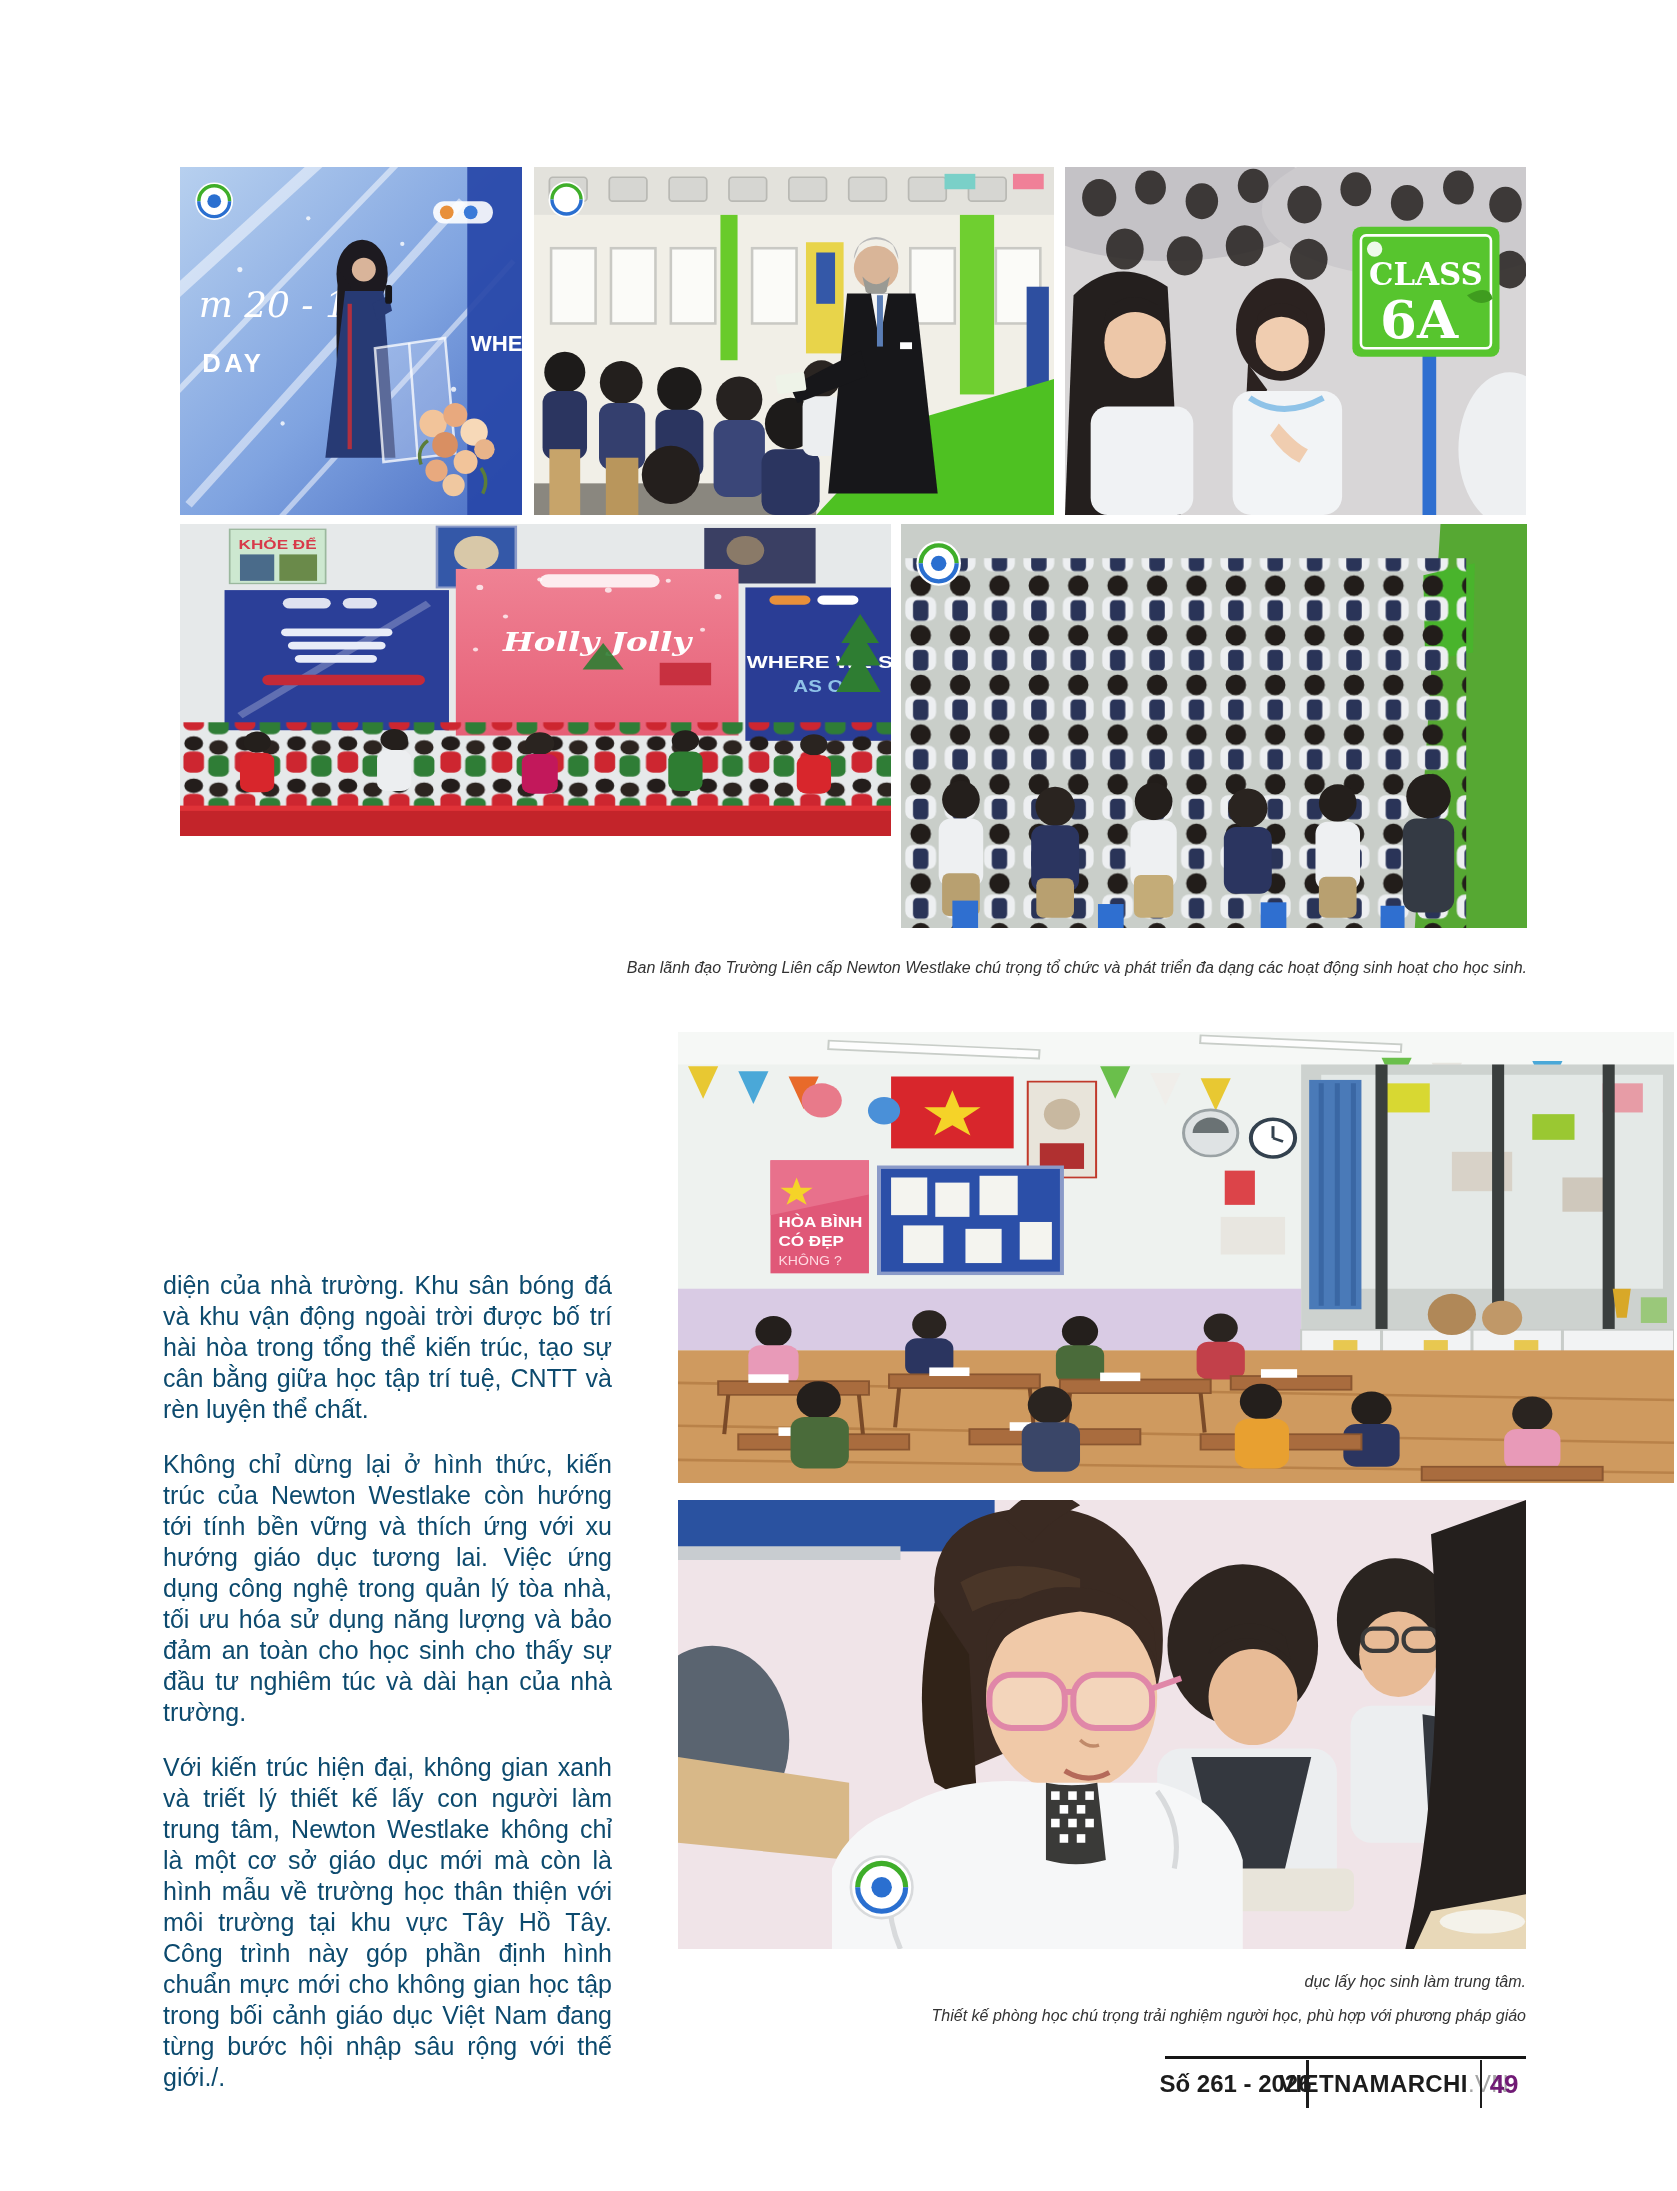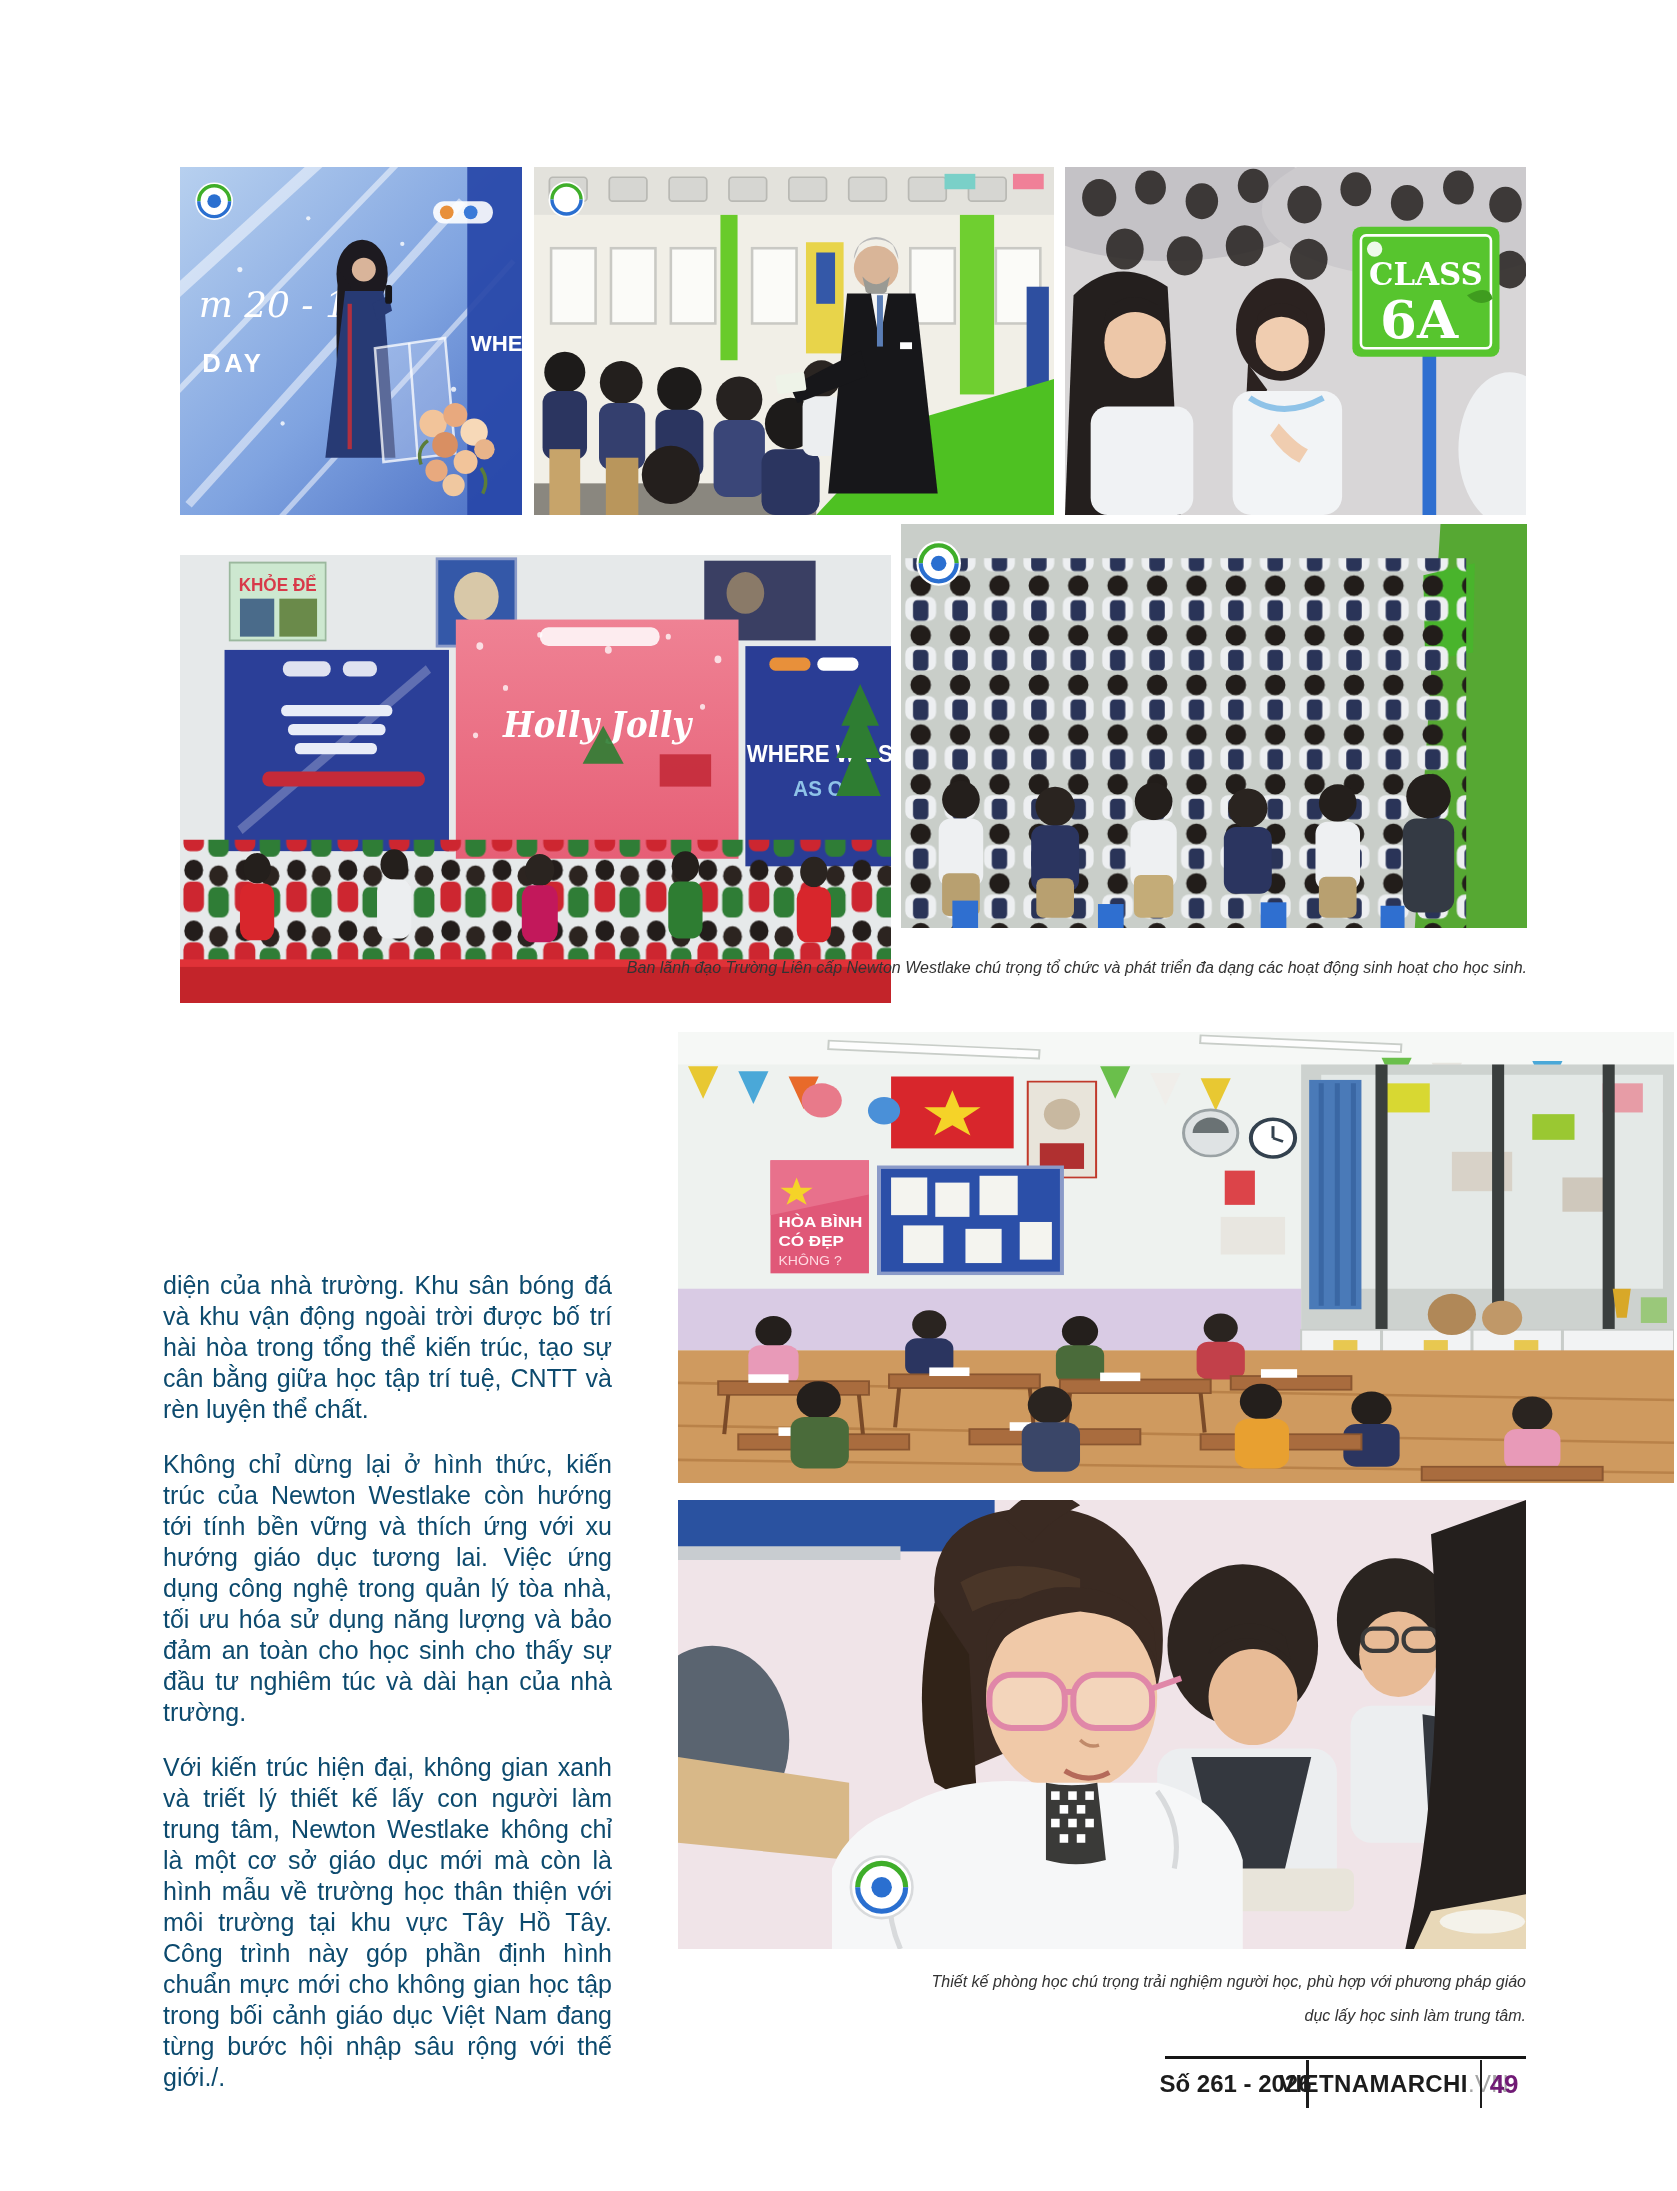--- a/index.html
+++ b/index.html
@@ -197,21 +197,21 @@
       <rect x="336" y="70" width="172" height="152" rx="10" fill="#57c52e"></rect>
       <rect x="346" y="80" width="152" height="132" rx="6" fill="none" stroke="#ffffff" stroke-width="3"></rect>
       <circle cx="362" cy="96" r="9" fill="#ffffff" opacity="0.9"></circle>
       <text x="422" y="138" text-anchor="middle" fill="#ffffff" font-size="36" font-weight="bold" font-family="DejaVu Serif,serif">CLASS</text>
       <text x="414" y="200" text-anchor="middle" fill="#ffffff" font-size="62" font-weight="bold" font-family="DejaVu Serif,serif">6A</text>
       <path d="M470 150 q26 -14 30 4 q-16 12 -30 -4" fill="#3f9c1f"></path>
     </g>
   </svg>
 </div>
 
-<div class="photo" style="left:180px;top:555px;width:711px;height:448px;">
+<div class="photo" style="left:180px;top:524px;width:711px;height:312px;">
   <svg viewBox="0 0 830 472" preserveAspectRatio="none" aria-hidden="true">
     <defs>
       <linearGradient id="p4pink" x1="0" y1="0" x2="0" y2="1">
         <stop offset="0" stop-color="#ef8294"></stop>
           <stop offset="1" stop-color="#e65f76"></stop>
       </linearGradient>
       <pattern id="p4crowd" width="60" height="64" patternUnits="userSpaceOnUse">
         <circle cx="16" cy="12" r="11" fill="#231d1b"></circle>
         <rect x="4" y="24" width="24" height="32" rx="8" fill="#cd2630"></rect>
         <circle cx="45" cy="18" r="11" fill="#2c2420"></circle>
@@ -542,22 +542,22 @@
         <path d="M266 452 a28 28 0 0 1 -56 0" fill="none" stroke="#2a6fd0" stroke-width="6"></path>
         <circle cx="238" cy="452" r="12" fill="#2a6fd0"></circle>
       </g>
     </g>
     <polygon points="880,480 991,460 991,524 860,524" fill="#e8d8b8"></polygon>
     <ellipse cx="940" cy="492" rx="50" ry="14" fill="#f4f2ea"></ellipse>
   </svg>
 </div>
 
 <div class="abs" style="left:599px;top:1965px;width:927px;text-align:right;">
+  <div class="caption nowrap" style="line-height:34px;">dục lấy học sinh làm trung tâm.</div>
   <div class="caption nowrap" style="line-height:34px;">Thiết kế phòng học chú trọng trải nghiệm người học, phù hợp với phương pháp giáo</div>
-  <div class="caption nowrap" style="line-height:34px;">dục lấy học sinh làm trung tâm.</div>
 </div>
 
 <div class="abs hrule" style="left:1165px;top:2056px;width:361px;"></div>
 <div class="abs footer-row" style="left:1165px;top:2060px;width:361px;">
   <div class="footer-cell" style="width:141px;">
     <span class="issue">Số 261 - 2026</span>
   </div>
   <div class="vdiv"></div>
   <div class="footer-cell" style="width:171px;">
     <span class="brand"><span>VIETNAMARCHI</span><span class="brand-suffix">.VN</span></span>

